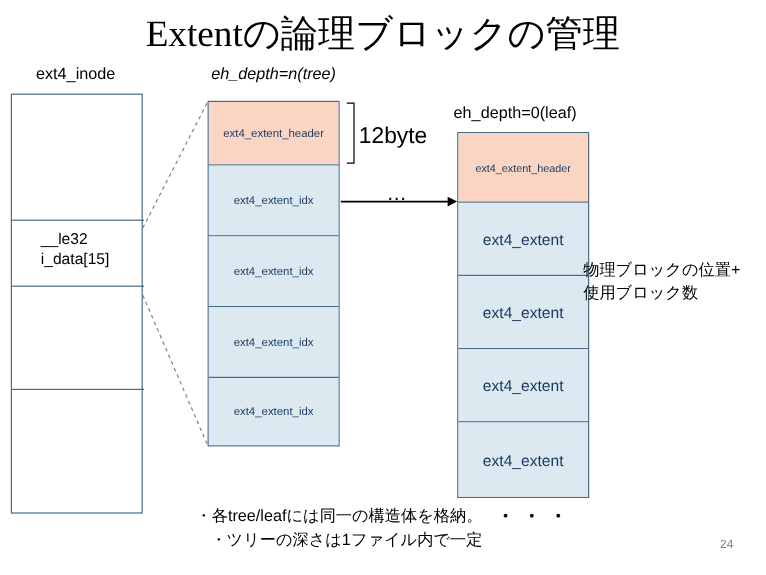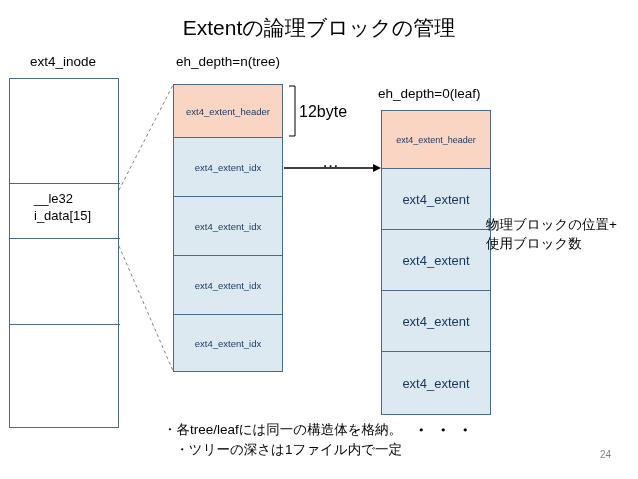--- a/index.html
+++ b/index.html
@@ -10,24 +10,25 @@
     position:relative;
     overflow:hidden;
     color:#000000;
   }
   .abs{position:absolute;}
 
   
   #slide-title{
     left:0;top:8px;width:638px;
     text-align:center;
-    font-size:21px;
+    font-size:31px;
     line-height:40px;
     color:#000;
     letter-spacing:0px;
+    font-family:Liberation Serif, serif;
   }
 
   
   .caption{font-size:13.5px;color:#000;white-space:nowrap;}
 
   
   #inode-box{
     left:9px;top:78px;width:110px;height:350px;
     border:1px solid #4a6a86;
     background:#ffffff;
@@ -66,21 +67,21 @@
   .leaf-cell{
     position:absolute;left:0;width:108px;
     display:flex;align-items:center;justify-content:center;
     box-sizing:border-box;
   }
   .leaf-hdr{background:#fbd5c4;font-size:9px;color:#17375e;}
   .leaf-ext{background:#dce9f1;font-size:13px;color:#17375e;}
   .leaf-sep{position:absolute;left:0;width:108px;border-top:1px solid #4a6a86;}
 
   
-  #byte-label{left:299px;top:103px;font-size:16px;color:#000;}
+  #byte-label{left:299px;top:103px;font-size:19px;color:#000;}
   #dots-middle{left:322px;top:152px;font-size:17px;color:#000;letter-spacing:1px;}
   #dots-bottom{left:411px;top:417px;font-size:20px;color:#000;letter-spacing:2px;}
 
   
   #right-note{
     left:486px;top:215px;width:140px;
     font-size:13.5px;line-height:19px;color:#000;
   }
 
   
@@ -95,21 +96,21 @@
   }
 
   svg.overlay{position:absolute;left:0;top:0;width:638px;height:479px;pointer-events:none;}
 </style>
 </head>
 <body>
 
 <div class="abs" id="slide-title">Extentの論理ブロックの管理</div>
 
 <div class="abs caption" style="left:30px;top:54px;">ext4_inode</div>
-<div class="abs caption" style="left:176px;top:54px;">eh_depth=n(tree)</div>
+<div class="abs caption" style="left:176px;top:54px;font-style:italic;">eh_depth=n(tree)</div>
 <div class="abs caption" style="left:378px;top:86px;">eh_depth=0(leaf)</div>
 
 <div class="abs" id="inode-box">
   <div class="inode-div" style="top:104px;"></div>
   <div class="inode-div" style="top:159px;"></div>
   <div class="inode-div" style="top:245px;"></div>
 </div>
 <div class="abs" id="inode-cell-label" style="white-space:pre-line;margin-left:20px;">__le32
 i_data[15]</div>
 

